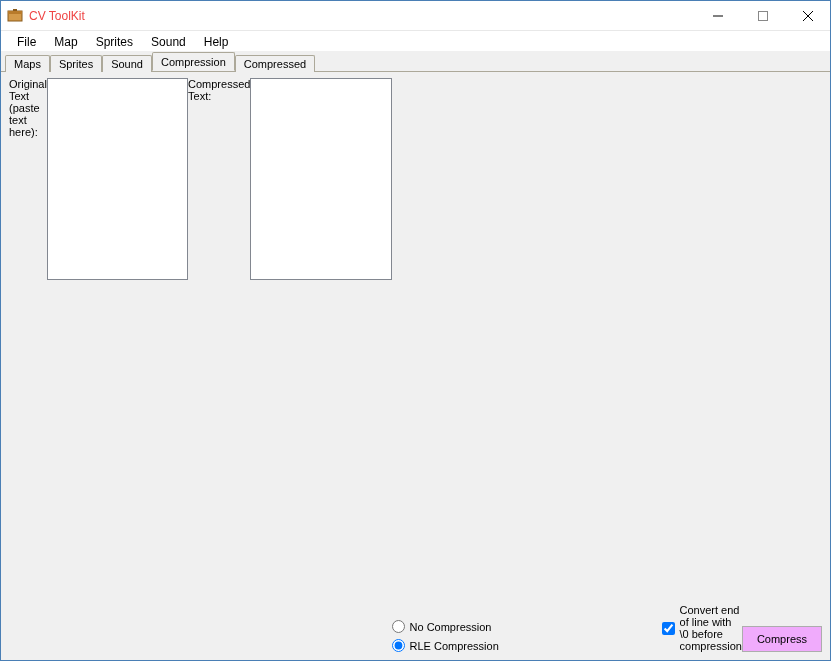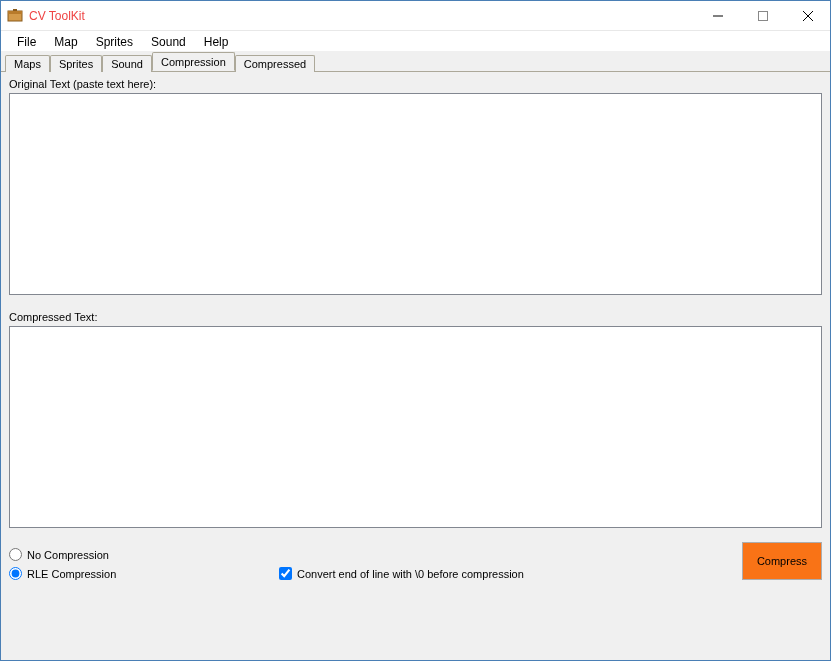--- a/index.html
+++ b/index.html
@@ -98,21 +98,21 @@
   z-index: 2;
   padding-top: 3px;
   top: -1px;
   margin-top: 24px;
 }
 .content {
   flex: 1;
   background: #f0f0f0;
   padding: 6px 8px 8px 8px;
   display: flex;
-  flex-direction: column;
+  flex-direction: row;
   overflow: hidden;
 }
 .label {
   font-size: 11px;
   margin-bottom: 3px;
   color: #000;
 }
 .text-area {
   width: 100%;
   border: 1px solid #828790;
@@ -151,25 +151,25 @@
   flex: 1;
   padding-top: 0px;
 }
 .btn-col {
   display: flex;
   align-items: flex-start;
 }
 .compress-btn {
   padding: 2px 14px;
   font-size: 11px;
-  background: #f97316;
+  background: #f0abfc;
   border: 1px solid #adadad;
   cursor: pointer;
   min-width: 70px;
-  height: 38px;
+  height: 26px;
 }
 </style>
 </head>
 <body>
 
 <div class="window">
 
   <div class="title-bar">
     <span class="icon">
       <svg width="16" height="16" viewBox="0 0 16 16">

